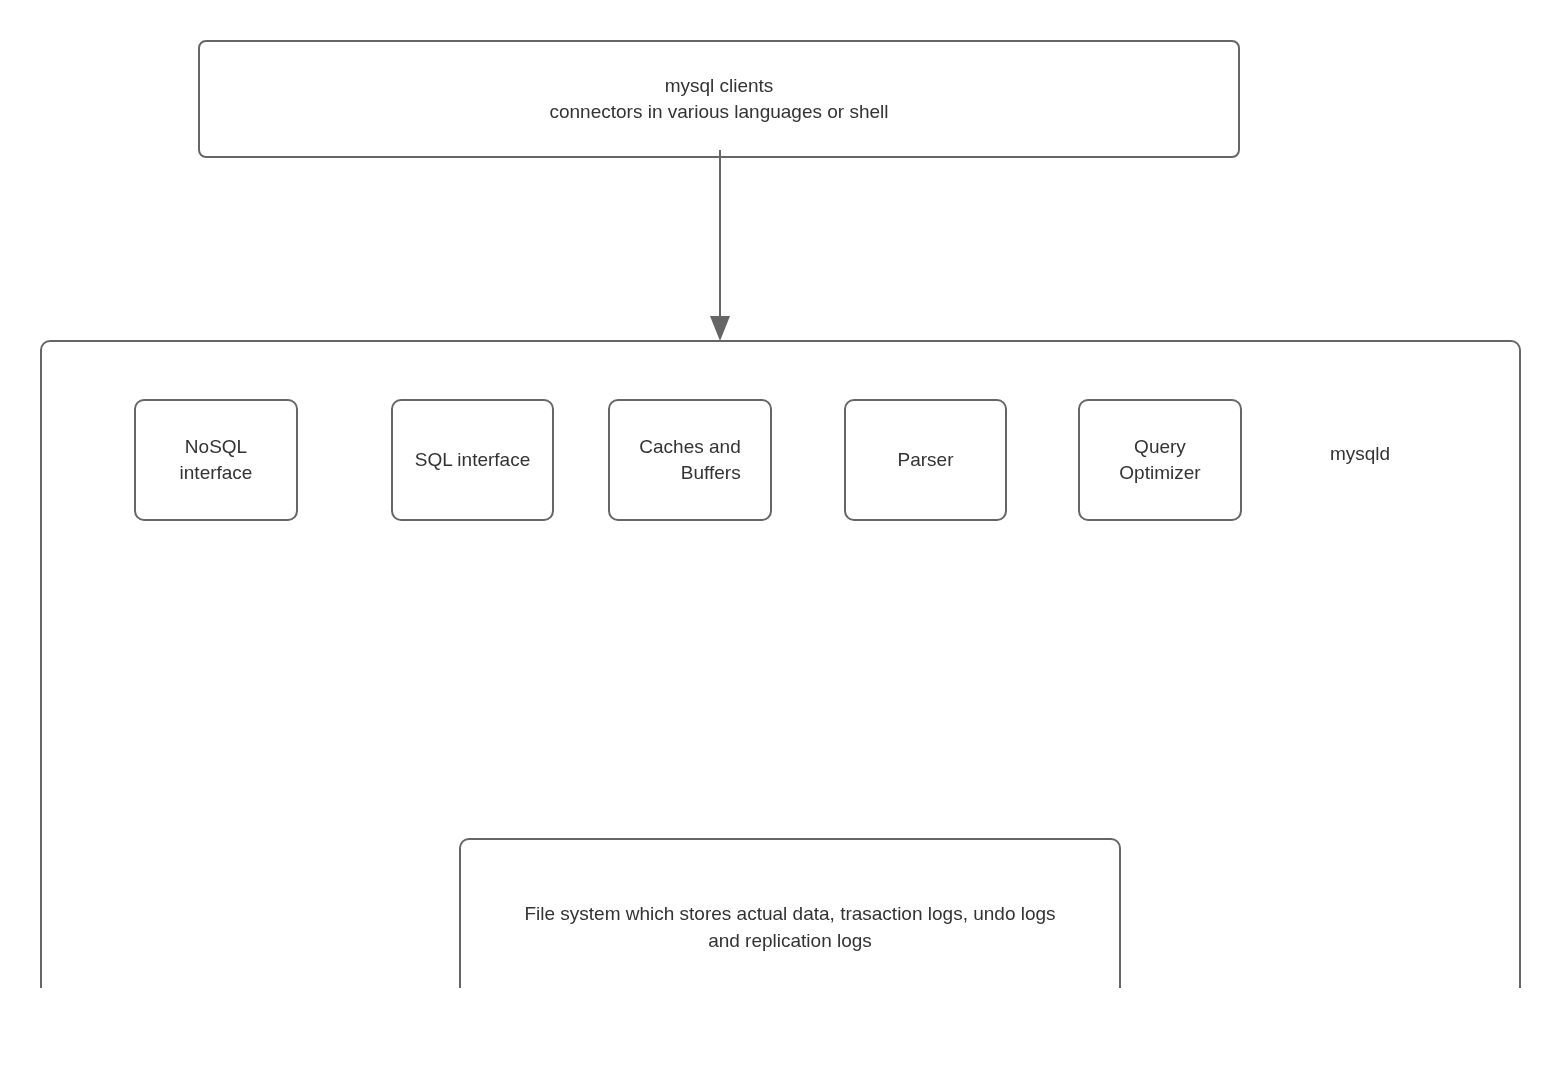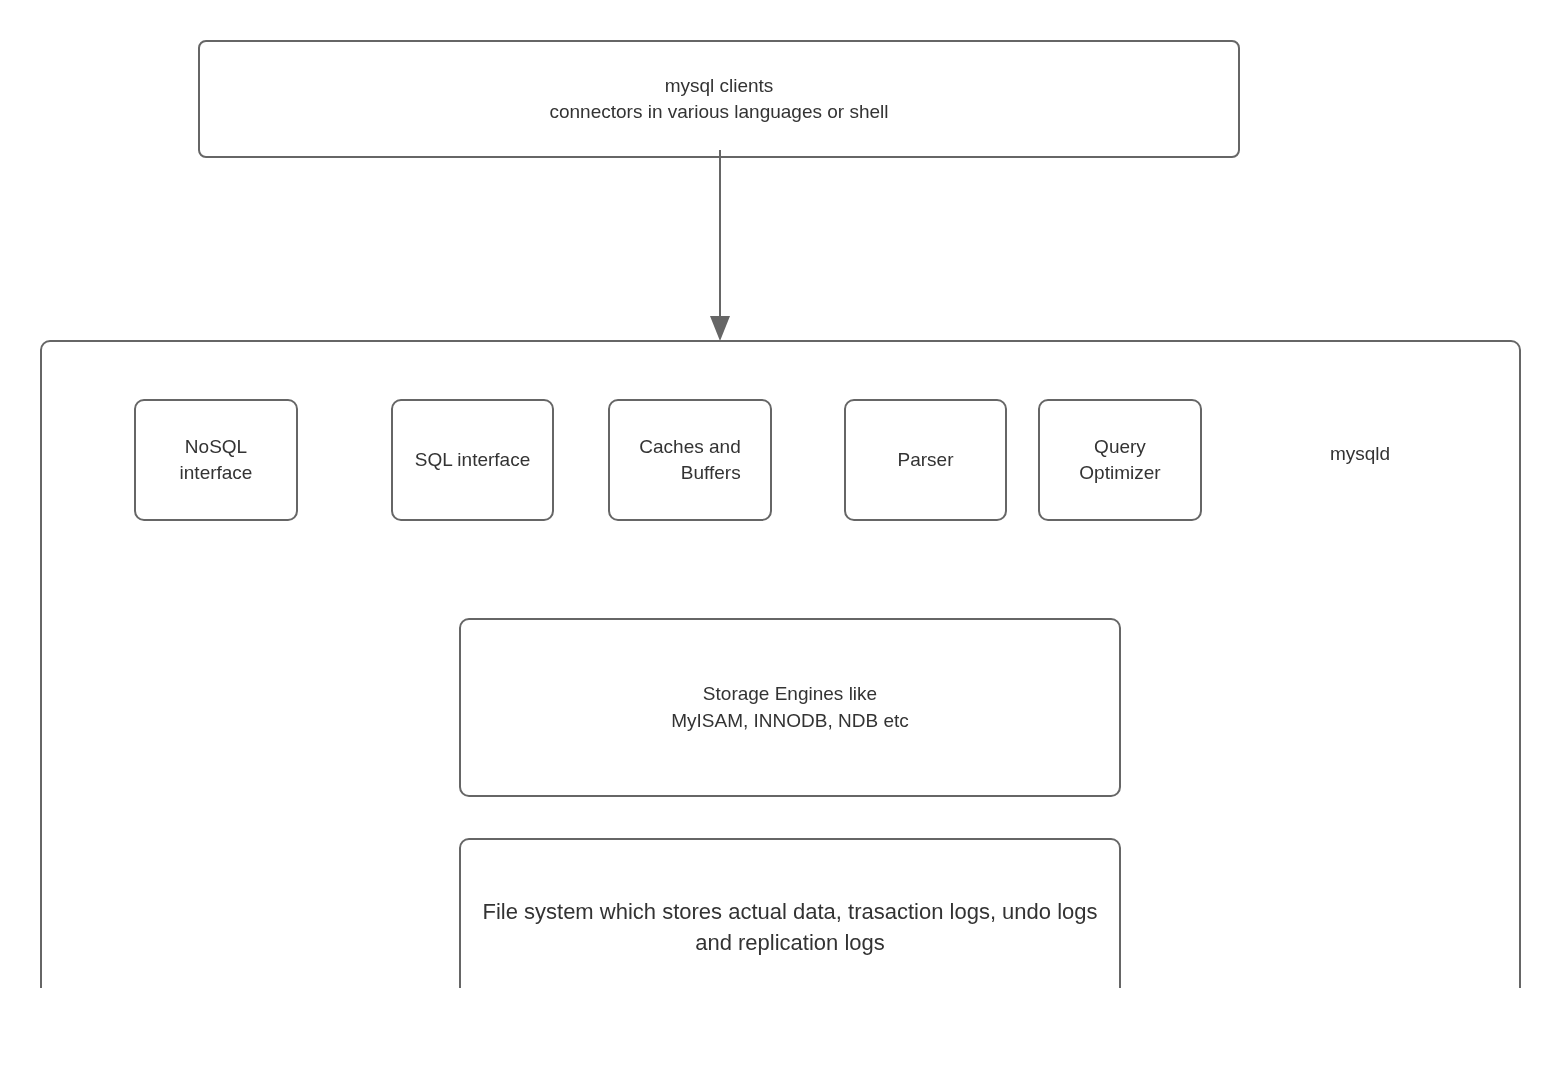--- a/index.html
+++ b/index.html
@@ -65,35 +65,35 @@
   
   .component {
     top: 399px;
     height: 122px;
     font-size: 19px;
   }
   #node-nosql-interface   { left: 134px;  width: 164px; }
   #node-sql-interface     { left: 391px;  width: 163px; }
   #node-caches-buffers    { left: 608px;  width: 164px; text-align: right; }
   #node-parser            { left: 844px;  width: 163px; }
-  #node-query-optimizer   { left: 1038px; width: 164px; }
+  #node-query-optimizer   { left: 1078px; width: 164px; }
 
   #node-storage-engines {
     left: 459px;
     top: 618px;
     width: 662px;
     height: 179px;
     font-size: 19px;
   }
   #node-file-system {
     left: 459px;
     top: 838px;
     width: 662px;
     height: 179px;
-    font-size: 22px;
+    font-size: 19px;
   }
   
   #arrow-clients-to-mysqld {
     position: absolute;
     left: 660px;
     top: 150px;
     width: 130px;
     height: 200px;
     pointer-events: none;
   }
@@ -121,19 +121,17 @@
   <div class="node component" id="node-sql-interface">SQL interface</div>
 
   <div class="node component" id="node-caches-buffers">Caches and
 Buffers</div>
 
   <div class="node component" id="node-parser">Parser</div>
 
   <div class="node component" id="node-query-optimizer">Query
 Optimizer</div>
 
-  <div class="node" id="node-storage-engines">Storage Engines like
-MyISAM, INNODB, NDB etc</div>
 
   <div class="node" id="node-file-system">File system which stores actual data, trasaction logs, undo logs
 and replication logs</div>
 
 </div>
 
 </body></html>

